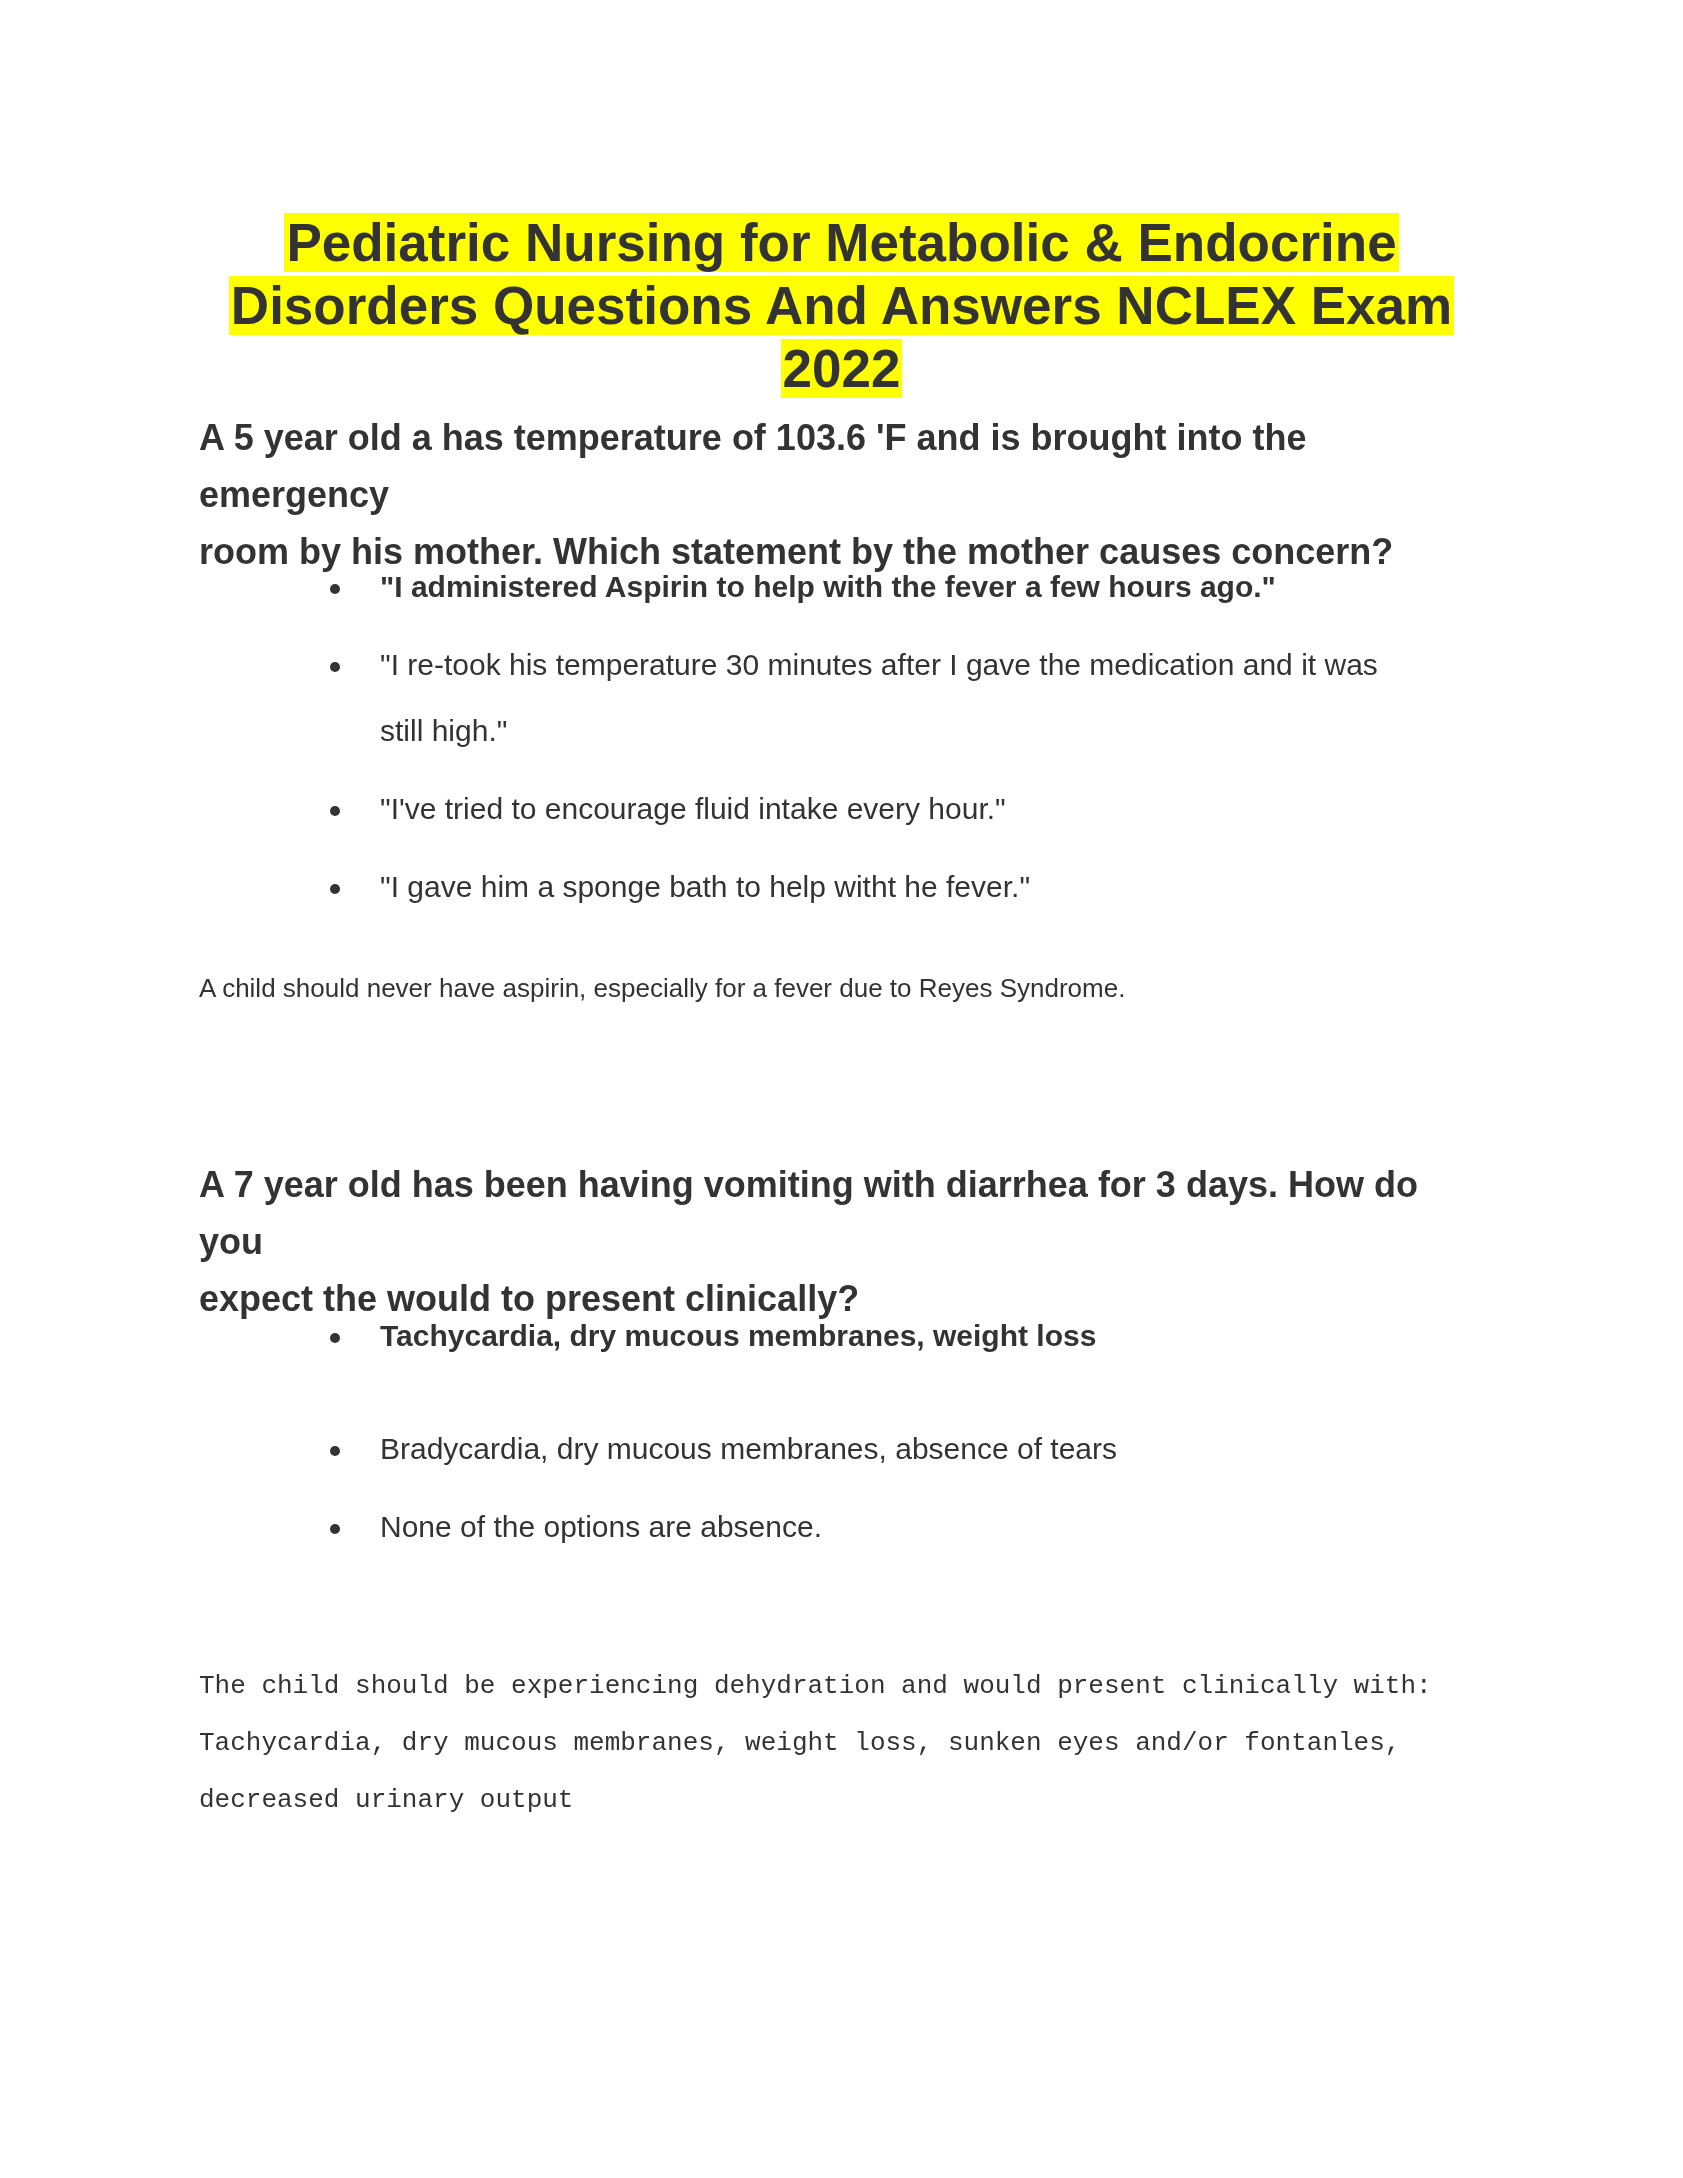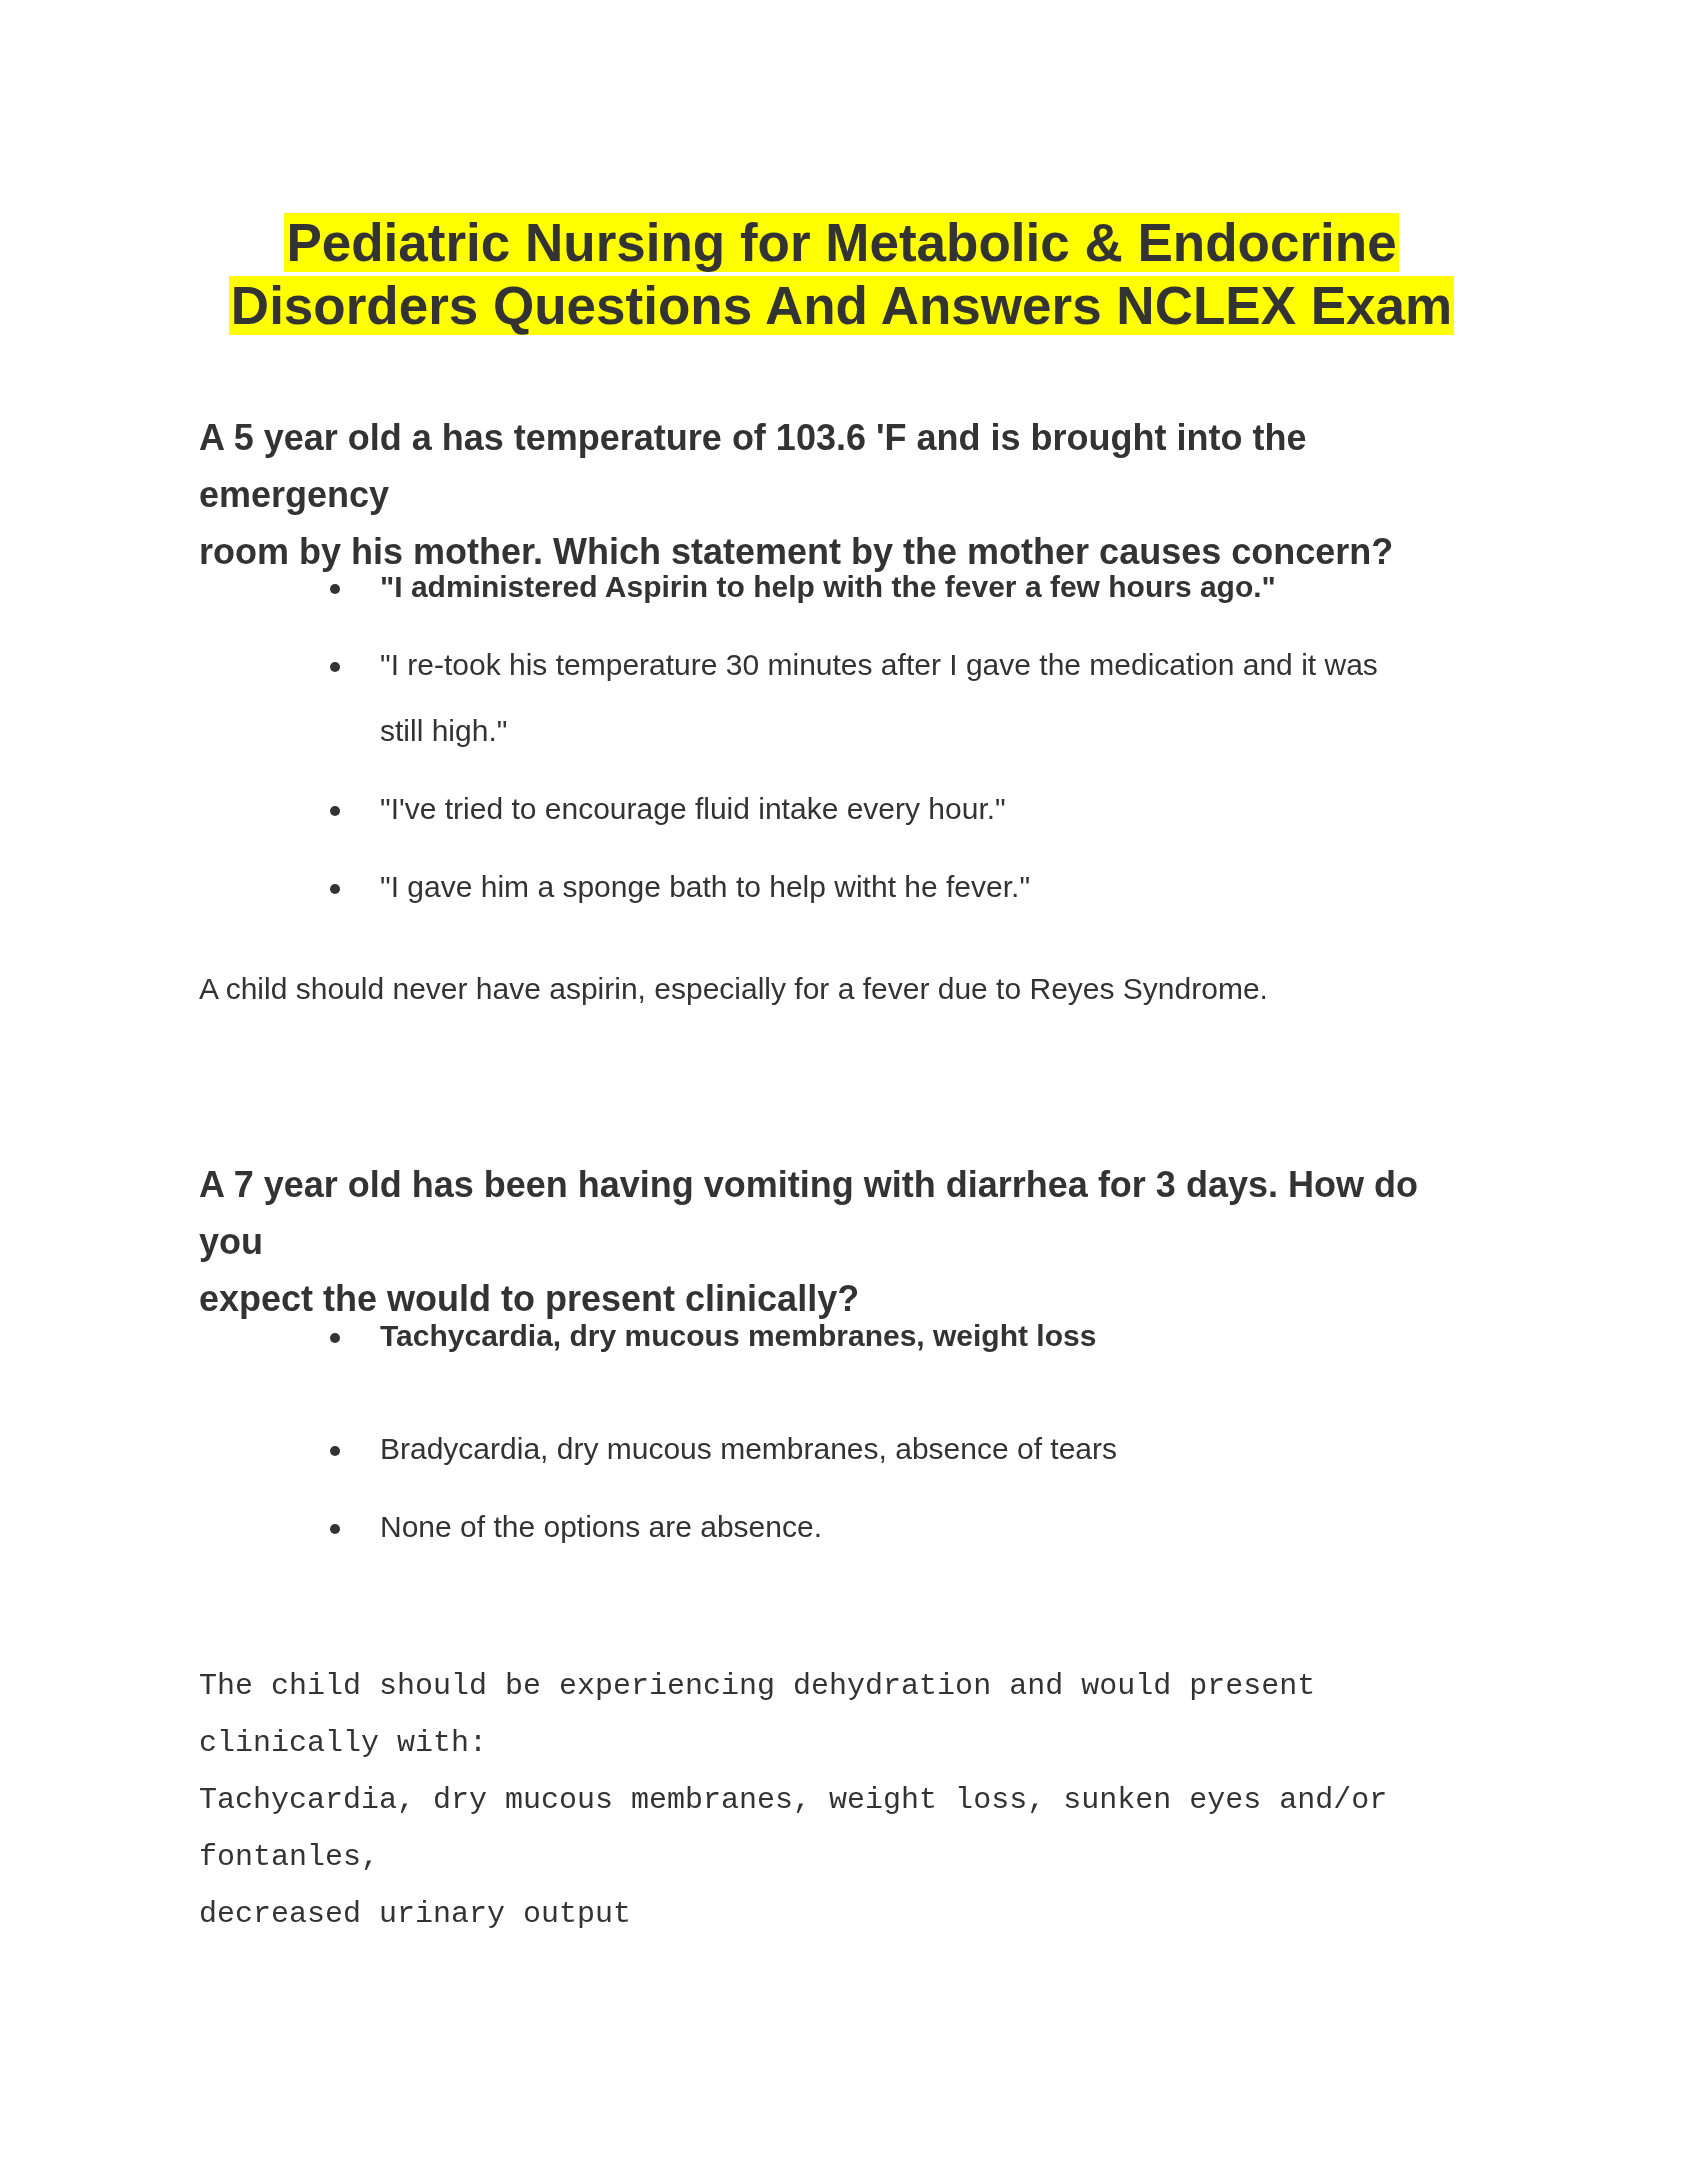--- a/index.html
+++ b/index.html
@@ -7,37 +7,38 @@
          font-family: "Liberation Sans", sans-serif; color: #333333; }
   .page { position: absolute; left: 0; top: 13px; width: 1493px; height: 2178px; }
 
   .title-wrap { position: absolute; top: 198px; left: 0; width: 1683px; text-align: center;
                 font-size: 53px; font-weight: bold; line-height: 63px; }
   .title-wrap .hl { background: #ffff00; padding: 0 2px; box-decoration-break: clone;
                     -webkit-box-decoration-break: clone; }
 
   .block { position: absolute; left: 199px; width: 1287px; }
   .q { font-size: 36px; font-weight: bold; line-height: 57px; }
-  .para { font-size: 30px; line-height: 57px; }
+  .para { font-size: 26px; line-height: 57px; }
 
   ul.opts { position: absolute; left: 0; width: 1386px; margin: 0; padding: 0; list-style: none; }
   ul.opts li { position: relative; padding-left: 181px; font-size: 30px; line-height: 46px; }
   ul.opts li .bullet { position: absolute; left: 131px; top: 20px; width: 10px; height: 10px;
                        border-radius: 50%; background: #333333; }
   ul.opts li.correct { font-weight: bold; }
   ul.opts li .wrapline { display: block; margin-top: 47px; }
 </style>
 </head>
 <body>
 
 <div class="page">
 
   <div class="title-wrap">
     <div><span class="hl">Pediatric Nursing for Metabolic &amp; Endocrine</span></div>
     <div><span class="hl">Disorders Questions And Answers NCLEX Exam</span></div>
+    <div><span class="hl">2022</span></div>
   </div>
 
   <div class="block" style="top:396px;">
     <div class="q">
       <div>A 5 year old a has temperature of 103.6 'F and is brought into the emergency</div>
       <div>room by his mother. Which statement by the mother causes concern?</div>
     </div>
   </div>
 
   <div class="block" style="top:551px;">

